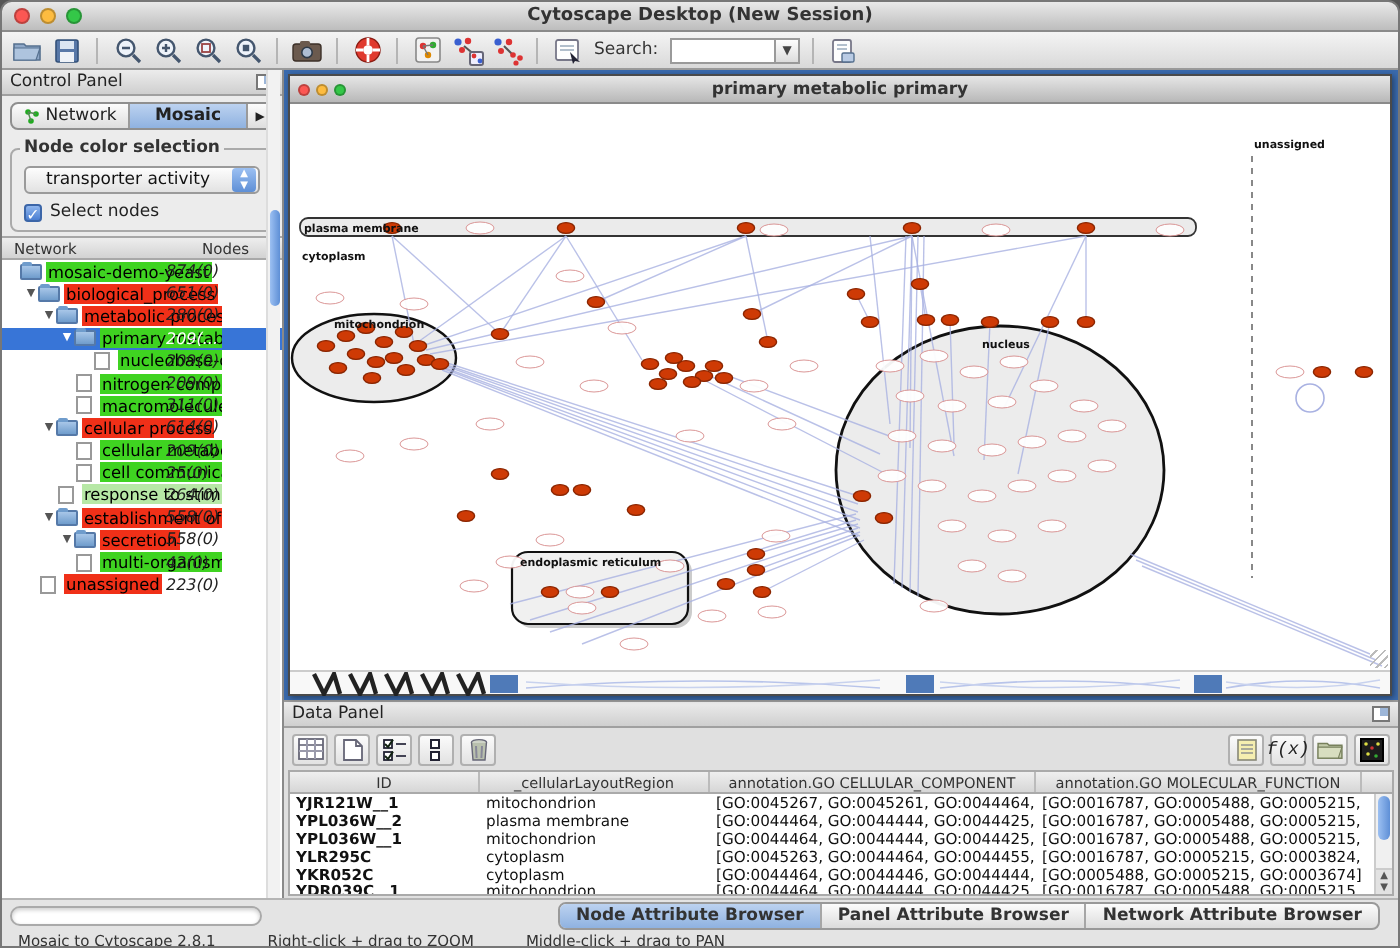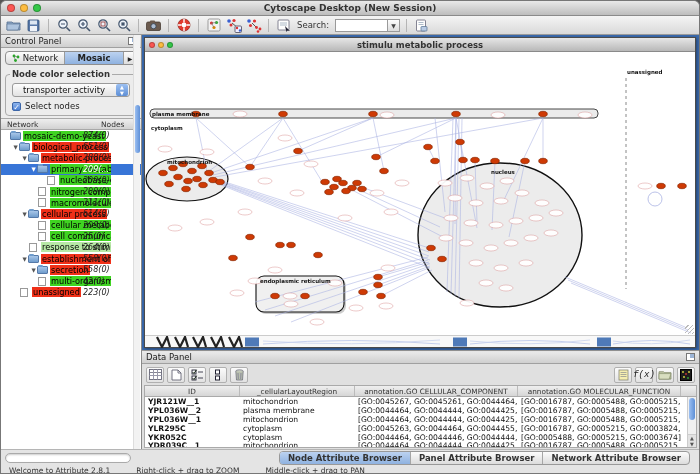--- a/index.html
+++ b/index.html
@@ -399,21 +399,21 @@
     <div class="right-col">
 
       <div class="desktop">
         <div class="net-window">
           <div class="net-titlebar">
             <div class="lights">
               <span class="light red"></span>
               <span class="light yellow"></span>
               <span class="light green"></span>
             </div>
-            <div class="net-title">stimulu metabolic process</div>
+            <div class="net-title">primary metabolic primary</div>
           </div>
           <div class="net-canvas">
             <svg class="graph" id="graph" width="550" height="284" viewBox="0 0 550 284">
                 <rect x="5" y="57" width="448" height="9" rx="4" fill="#ebebeb" stroke="#333" stroke-width="0.9"></rect>
                 <ellipse cx="42" cy="127" rx="41" ry="22" fill="#ececec" stroke="#111" stroke-width="1.2"></ellipse>
                 <ellipse cx="355" cy="183" rx="82" ry="72" fill="#ececec" stroke="#111" stroke-width="1.4"></ellipse>
                 <rect x="113" y="226" width="88" height="36" rx="8" fill="#999" opacity="0.5"></rect>
                 <rect x="111" y="224" width="88" height="36" rx="8" fill="#f0f0f0" stroke="#111" stroke-width="1.1"></rect>
                 <line x1="481" y1="26" x2="481" y2="237" stroke="#888" stroke-width="1" stroke-dasharray="3,3"></line>
                 <line x1="62" y1="120" x2="51" y2="66" stroke="#a9b2e2" stroke-width="0.7" opacity="0.8"></line>
@@ -730,18 +730,18 @@
   </div>
 
   <div class="bottom-bar">
     <div class="progress"></div>
     <div class="seg-tabs" id="bottom-tabs">
         <div class="seg-tab active">Node Attribute Browser</div>
         <div class="seg-tab">Panel Attribute Browser</div>
         <div class="seg-tab">Network Attribute Browser</div>
       </div>
     <div class="bb-status" id="status-row">
-        <span>Welcome to Attribute 2.8.1</span>
+        <span>Mosaic to Cytoscape 2.8.1</span>
         <span>Right-click + drag to ZOOM</span>
         <span>Middle-click + drag to PAN</span>
       </div>
   </div>
 </div>
 
 </body></html>

